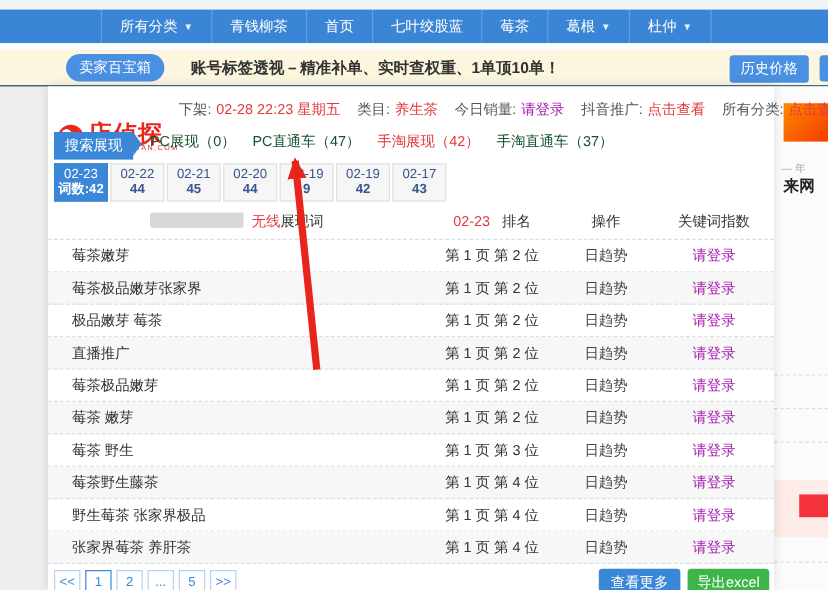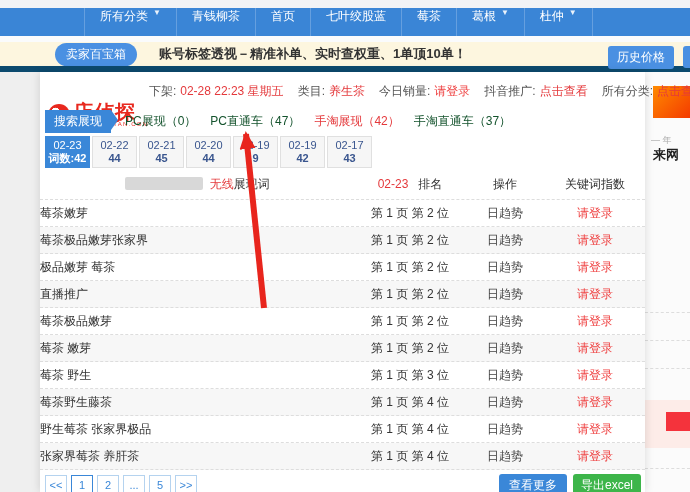--- a/index.html
+++ b/index.html
@@ -4,64 +4,64 @@
 <style>
   * { margin:0; padding:0; box-sizing:border-box; }
   html,body { width:690px; height:492px; }
   body { font-family:"Liberation Sans","DejaVu Sans",sans-serif; font-size:12px; color:#333; background:#efefef; overflow:hidden; }
   .stage { position:relative; width:690px; height:492px; background:#efefef; overflow:hidden; }
 
   
   .topstrip { position:absolute; left:0; top:0; width:690px; height:8px; background:#f1f3f6; }
   .navbar { position:absolute; left:0; top:8px; width:690px; height:28px; background:#3a85d6; display:flex; align-items:stretch; }
   .nav-spacer { width:84px; }
-  .nav-item { display:flex; align-items:flex-start; padding:0 15px; color:#fff; font-size:12px; cursor:pointer; border-left:1px solid rgba(255,255,255,.22); }
+  .nav-item { display:flex; align-items:center; padding:0 15px; color:#fff; font-size:12px; cursor:pointer; border-left:1px solid rgba(255,255,255,.22); }
   .nav-item:last-of-type { border-right:1px solid rgba(255,255,255,.22); }
   .nav-caret { font-size:8px; margin-left:5px; color:#eaf2fb; }
   .navgap { position:absolute; left:0; top:36px; width:690px; height:6px; background:#fafbfc; }
 
   
-  .notice { position:absolute; left:0; top:42px; width:690px; height:30px; background:#fdf6df; border-bottom:6px solid #0c4a6e; display:flex; align-items:center; }
+  .notice { position:absolute; left:0; top:42px; width:690px; height:30px; background:#fdf6df; border-bottom:1px solid #0c4a6e; display:flex; align-items:center; }
   .notice-badge { margin-left:55px; background:#4a90e2; color:#fff; border:none; border-radius:12px; padding:3px 11px; font-size:12px; cursor:pointer; }
   .notice-text { margin-left:22px; font-weight:bold; color:#333; font-size:13px; }
   .notice-right { position:absolute; right:16px; top:4px; display:flex; gap:6px; }
   .btn-history { background:#4a90e2; color:#fff; border:none; border-radius:3px; padding:3px 9px; font-size:12px; cursor:pointer; }
   .btn-sliver { position:absolute; right:0; top:46px; width:7px; height:22px; background:#4a90e2; border-radius:3px 0 0 3px; cursor:pointer; }
 
   
   .panel { position:absolute; left:40px; top:72px; width:605px; height:420px; background:#fff; box-shadow:0 0 9px rgba(0,0,0,.14); z-index:10; }
 
   .logo-row { display:flex; align-items:center; height:38px; padding-left:8px; }
   .logo-wrap { display:flex; align-items:center; width:118px;margin-top:48px; }
   .logo-icon { width:22px; height:22px; border-radius:50%; background:radial-gradient(circle at 34% 36%, #ffffff 0 4px, #e8281e 4.5px); margin-right:3px; flex:0 0 auto; }
   .logo-text-wrap { display:flex; flex-direction:column; }
   .logo-text { color:#e8281e; font-weight:bold; font-size:20px; line-height:18px; letter-spacing:1px; }
   .logo-sub { color:#e8281e; font-size:6px; letter-spacing:1.2px; }
   .info-line { display:flex; align-items:center; gap:4px; font-size:12px; color:#555; white-space:nowrap; }
   .info-seg { margin-left:10px; }
   .red-val { color:#e4393c; }
-  .blue-link { color:#ef4444; cursor:pointer; text-decoration:none; }
+  .blue-link { color:#a21caf; cursor:pointer; text-decoration:none; }
   .red-link { color:#e4393c; cursor:pointer;text-align:right; }
 
   
-  .tabrow { display:flex; align-items:center; height:22px; padding-left:5px; }
+  .tabrow { display:flex; align-items:flex-start; height:22px; padding-left:5px; }
   .lead-tab { position:relative; background:#3a87d8; color:#fff; font-size:12px; padding:3px 9px; cursor:pointer; }
   .lead-tab::after { content:""; position:absolute; right:-7px; top:0; border-top:10px solid transparent; border-bottom:10px solid transparent; border-left:7px solid #3a87d8; }
   .tab-item { margin-left:14px; color:#14532d; font-size:12px; cursor:pointer; }
   .tab-item.active { color:#e4393c; }
 
   
   .datetabs { display:flex; padding:4px 0 0 5px; height:38px; }
   .dtab { width:45px; margin-right:2px; height:32px; background:#f6f6f6; border:1px solid #e0e0e0; color:#39558e; display:flex; flex-direction:column; align-items:center; justify-content:center; font-size:11px; line-height:13px; cursor:pointer; }
   .dtab b { font-size:11px; }
   .dtab.active { background:#3a87d8; border-color:#3a87d8; color:#fff; }
 
   
   .thead { display:flex; align-items:center; height:30px; border-bottom:1px dashed #ddd; font-size:12px; color:#333; }
-  .col-kw { flex:1; }
+  .col-kw { flex:1; padding-left:20px; }
   .col-rank { width:110px; text-align:center; }
   .col-action { width:80px; text-align:center; }
   .col-index { width:100px; text-align:center;font-family:Liberation Mono, monospace; }
   .thead .col-kw { text-align:center; padding-left:0; }
   .censored { display:inline-block; width:78px; height:13px; background:#d8d8d8; border-radius:2px; vertical-align:-2px; margin-right:3px; }
   .kw-red { color:#e4393c; }
   .hdr-date { color:#e4393c; margin-right:10px; }
   .trow { display:flex; align-items:center; height:27px; border-bottom:1px dashed #ddd; font-size:12px; color:#333; }
   .trow:nth-child(even) { background:#f7f7f7; }
   .action-link { color:#444; cursor:pointer; }

